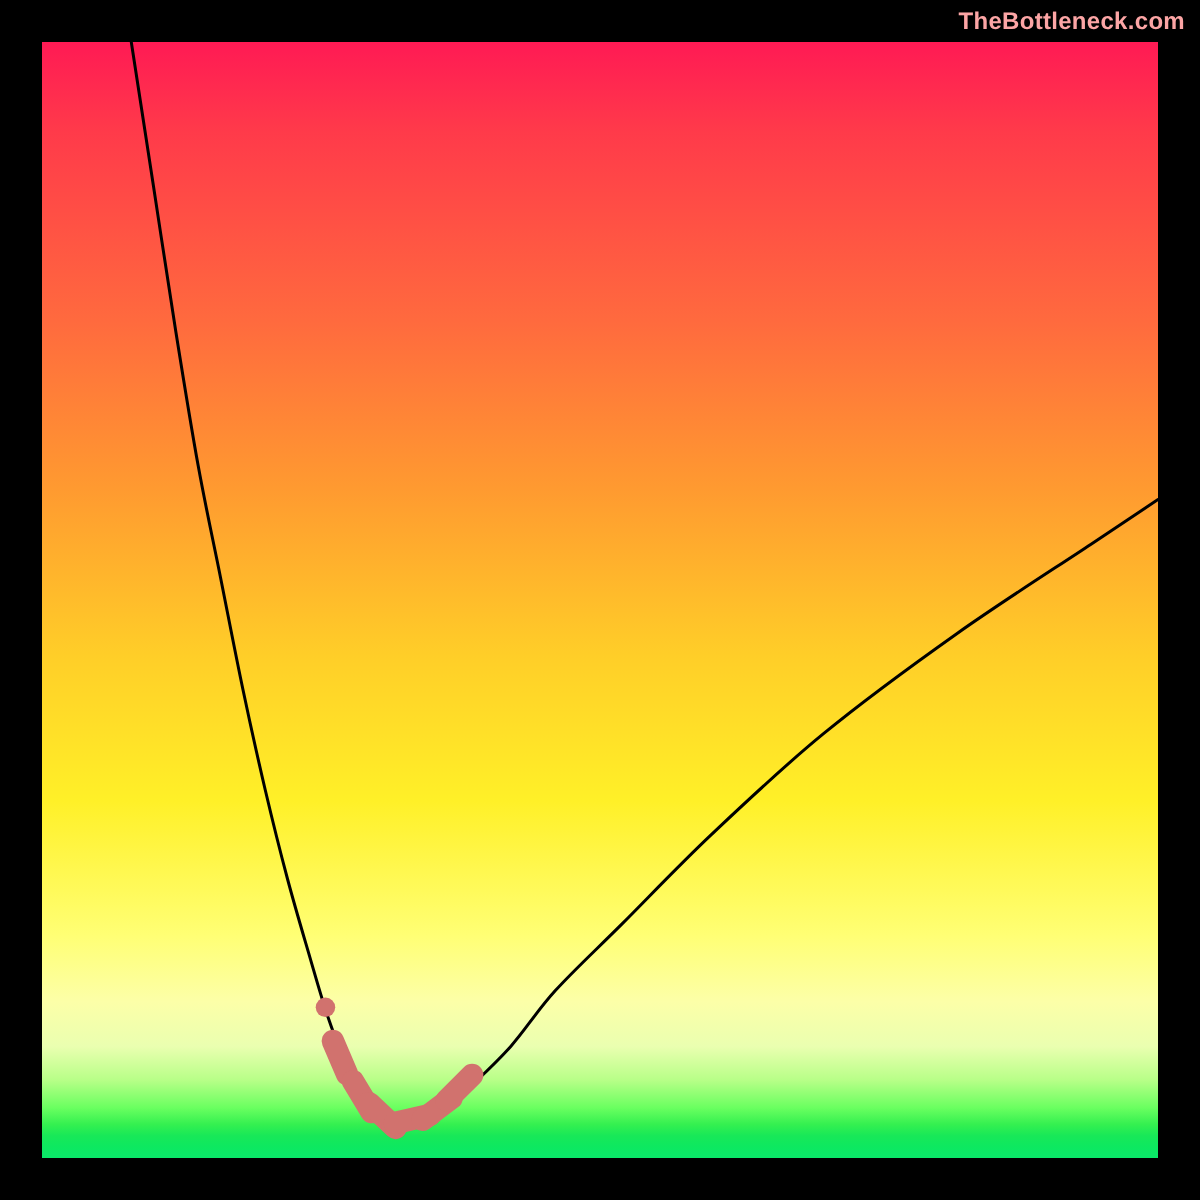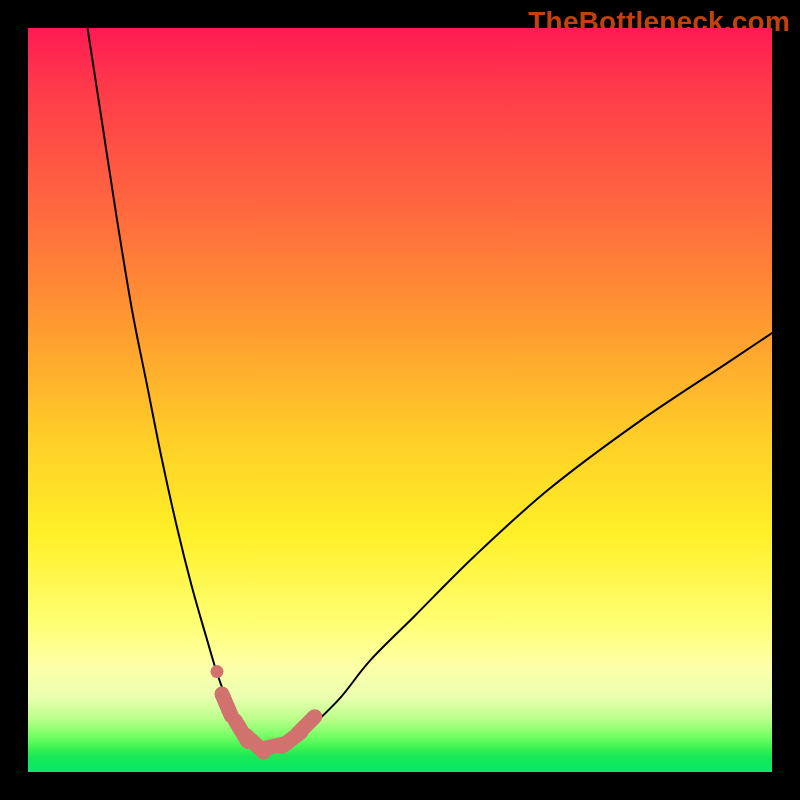--- a/index.html
+++ b/index.html
@@ -50,22 +50,22 @@
       #34f050 97%,
       #18e858 98%,
       #0de860 99%,
       #0ae86a 100%
     );
   }
   .watermark {
     position: absolute;
     top: 6px;
     right: 10px;
-    color: #c2410c;
-    font-size: 28px;
+    color: #fca5a5;
+    font-size: 16px;
     font-weight: 600;
     letter-spacing: 0.2px;
     user-select: none;
   }
   svg.curves {
     position: absolute;
     left: 0;
     top: 0;
     width: 100%;
     height: 100%;

